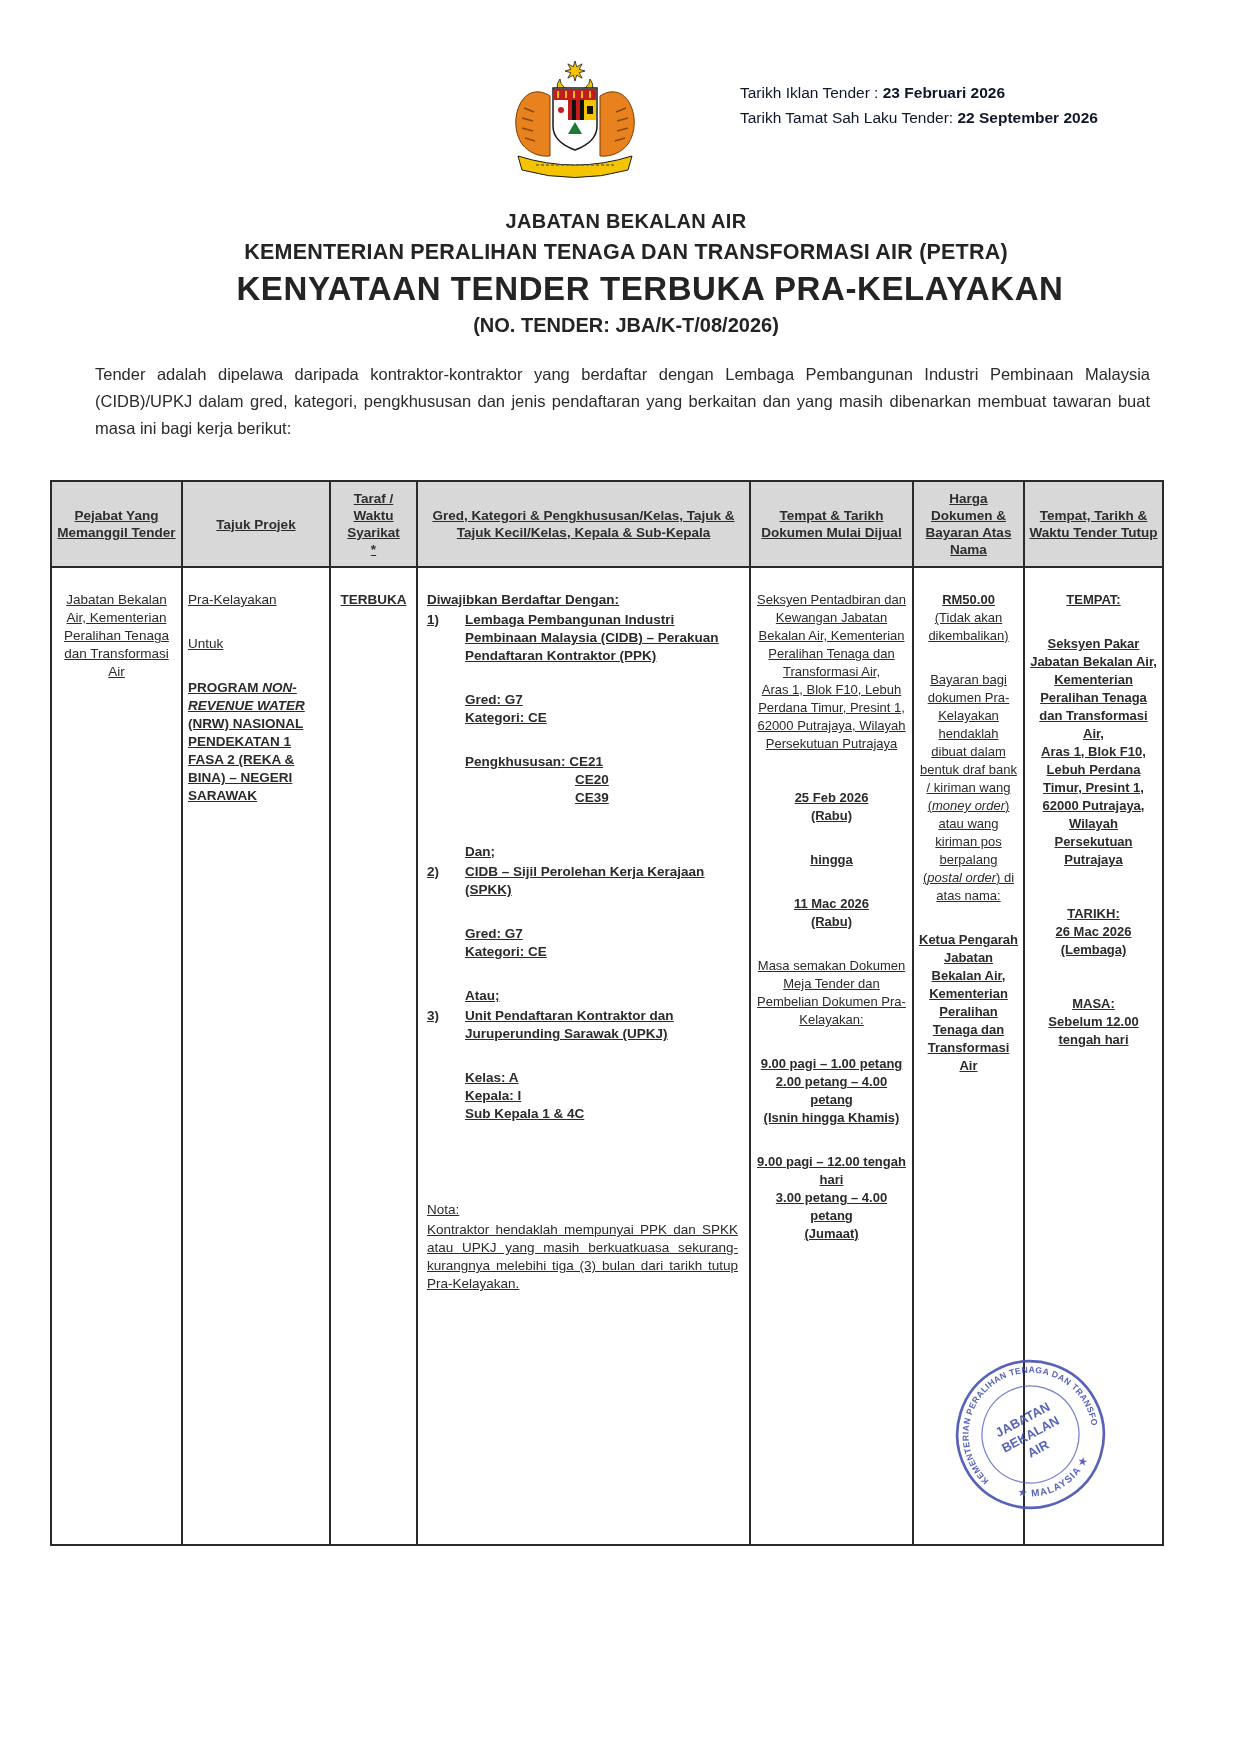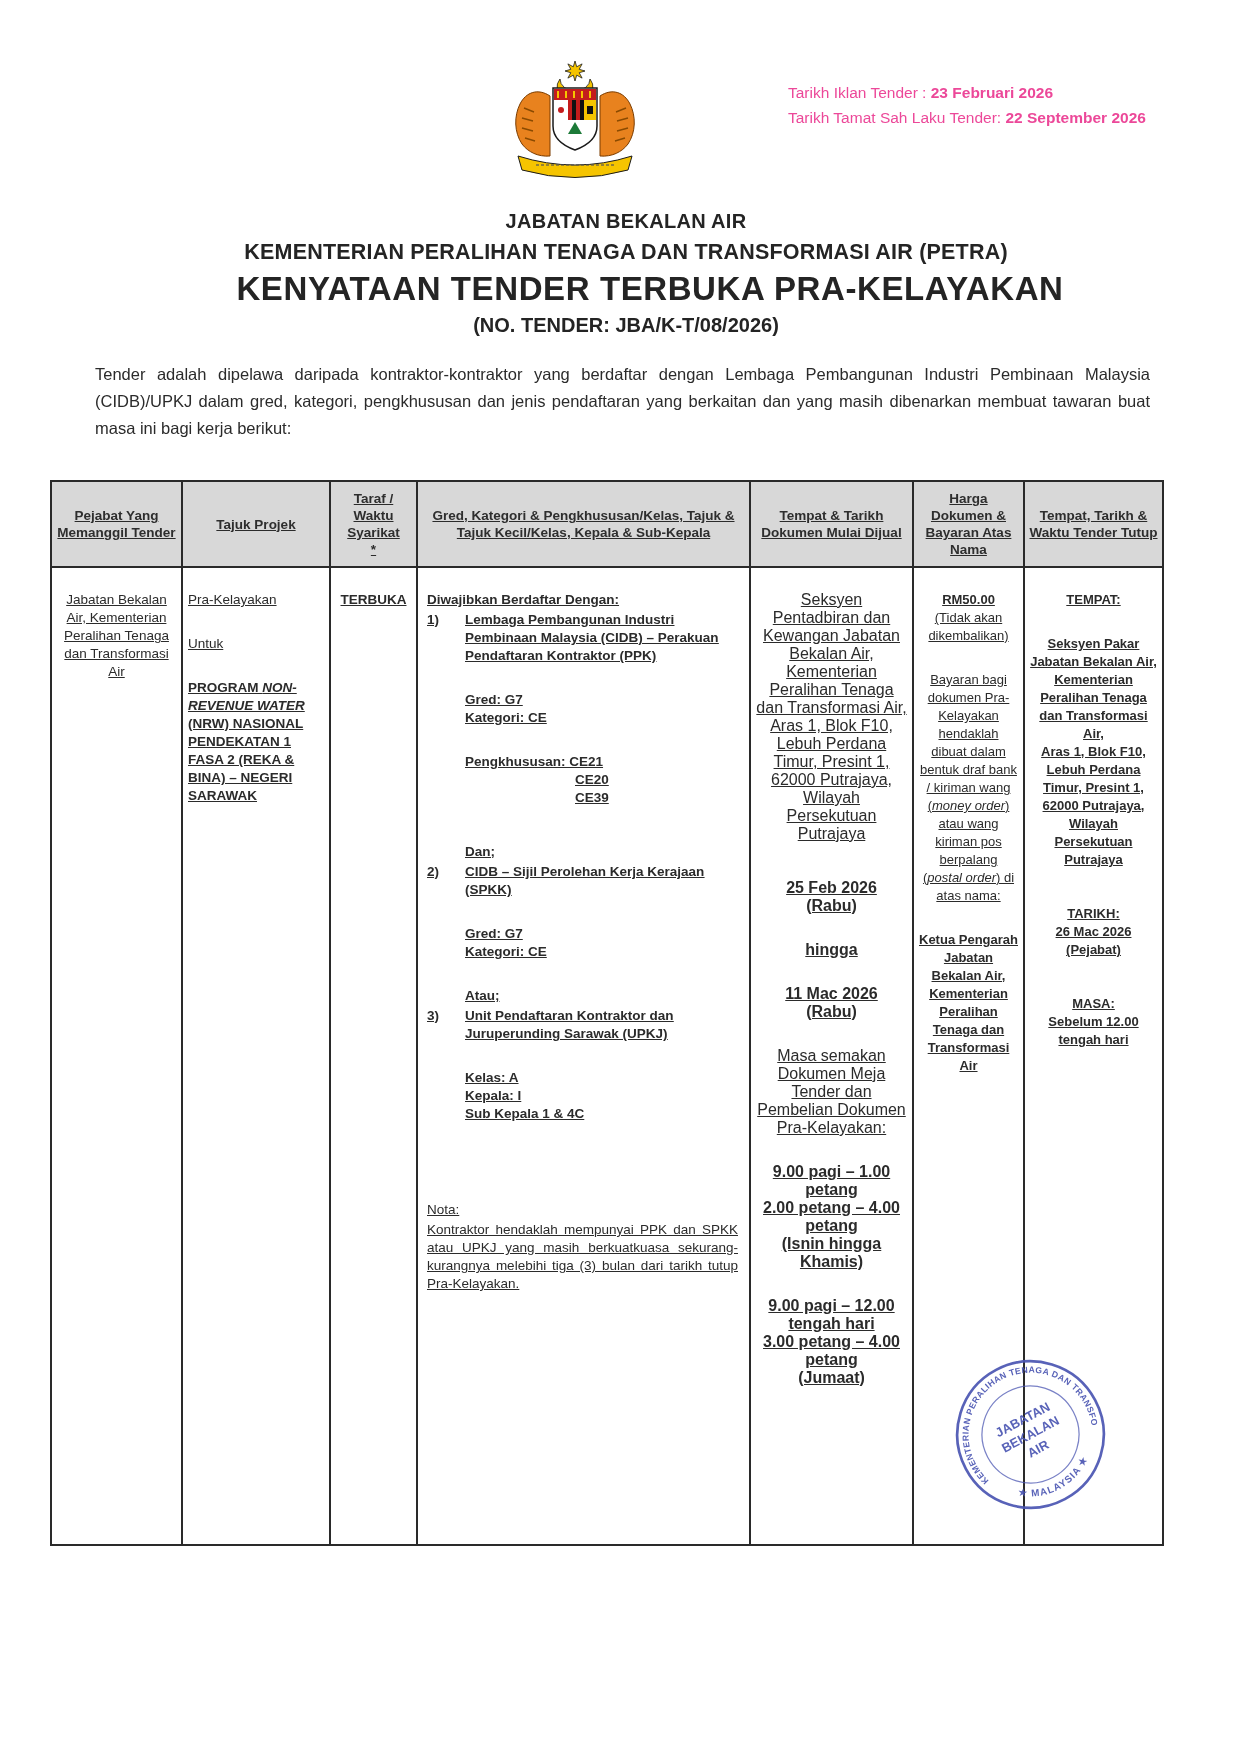--- a/index.html
+++ b/index.html
@@ -7,21 +7,21 @@
     width:1240px;height:1753px;background:#ffffff;
     font-family:"Liberation Sans","DejaVu Sans",sans-serif;
     color:#222;position:relative;overflow:hidden;
     -webkit-font-smoothing:antialiased;
   }
   .page{position:relative;width:1240px;height:1753px;}
 
   
   .masthead{position:relative;height:210px;}
   .emblem{position:absolute;left:500px;top:58px;width:150px;height:130px;}
-  .dates{position:absolute;left:788px;top:80px;font-size:15.5px;line-height:25px;color:#ec4899;}
+  .dates{position:absolute;left:740px;top:80px;font-size:15.5px;line-height:25px;color:#0f172a;}
   .dates .b{font-weight:bold;}
 
   
   .titles{text-align:center;color:#242424;padding-left:12px;}
   .t-dept{font-size:20px;font-weight:bold;letter-spacing:0.3px;}
   .t-ministry{font-size:21.5px;font-weight:bold;margin-top:7px;letter-spacing:0.2px;}
   .t-main{font-size:33px;font-weight:bold;margin-top:5px;letter-spacing:0.6px;margin-left:48px;}
   .t-no{font-size:20px;font-weight:bold;margin-top:6px;}
 
   
@@ -179,21 +179,21 @@
               <span class="req-title">Unit Pendaftaran Kontraktor dan Juruperunding Sarawak (UPKJ)</span>
             </div>
             <div class="req-detail gap-s">Kelas: A</div>
             <div class="req-detail">Kepala: I</div>
             <div class="req-detail">Sub Kepala 1 &amp; 4C</div>
             <div class="gap-l">Nota:</div>
             <div class="nota-body">Kontraktor hendaklah mempunyai PPK dan SPKK atau UPKJ yang masih berkuatkuasa sekurang-kurangnya melebihi tiga (3) bulan dari tarikh tutup Pra-Kelayakan.</div>
           </div>
         </td>
 
-        <td class="tc" style="font-size:16px;">
+        <td class="tc" style="font-size:13px;">
           <div>Seksyen Pentadbiran dan Kewangan Jabatan Bekalan Air, Kementerian Peralihan Tenaga dan Transformasi Air,</div>
           <div>Aras 1, Blok F10, Lebuh Perdana Timur, Presint 1, 62000 Putrajaya, Wilayah Persekutuan Putrajaya</div>
           <div class="b gap-m">25 Feb 2026</div>
           <div class="b">(Rabu)</div>
           <div class="b gap-s">hingga</div>
           <div class="b gap-s">11 Mac 2026</div>
           <div class="b">(Rabu)</div>
           <div class="gap-s">Masa semakan Dokumen Meja Tender dan Pembelian Dokumen Pra-Kelayakan:</div>
           <div class="b gap-s">9.00 pagi – 1.00 petang</div>
           <div class="b">2.00 petang – 4.00 petang</div>
@@ -211,21 +211,21 @@
           </div>
           <div class="b gap-s">Ketua Pengarah Jabatan Bekalan Air, Kementerian Peralihan Tenaga dan Transformasi Air</div>
         </td>
 
         <td class="tc b" style="font-size:13px;">
           <div>TEMPAT:</div>
           <div class="gap-s">Seksyen Pakar Jabatan Bekalan Air, Kementerian Peralihan Tenaga dan Transformasi Air,</div>
           <div>Aras 1, Blok F10, Lebuh Perdana Timur, Presint 1, 62000 Putrajaya, Wilayah Persekutuan Putrajaya</div>
           <div class="gap-m">TARIKH:</div>
           <div>26 Mac 2026</div>
-          <div>(Pejabat)</div>
+          <div>(Lembaga)</div>
           <div class="gap-m">MASA:</div>
           <div>Sebelum 12.00 tengah hari</div>
         </td>
 
       </tr>
     </tbody>
   </table>
 
   <div class="stamp">
     <svg viewBox="0 0 160 160" width="165" height="165">

